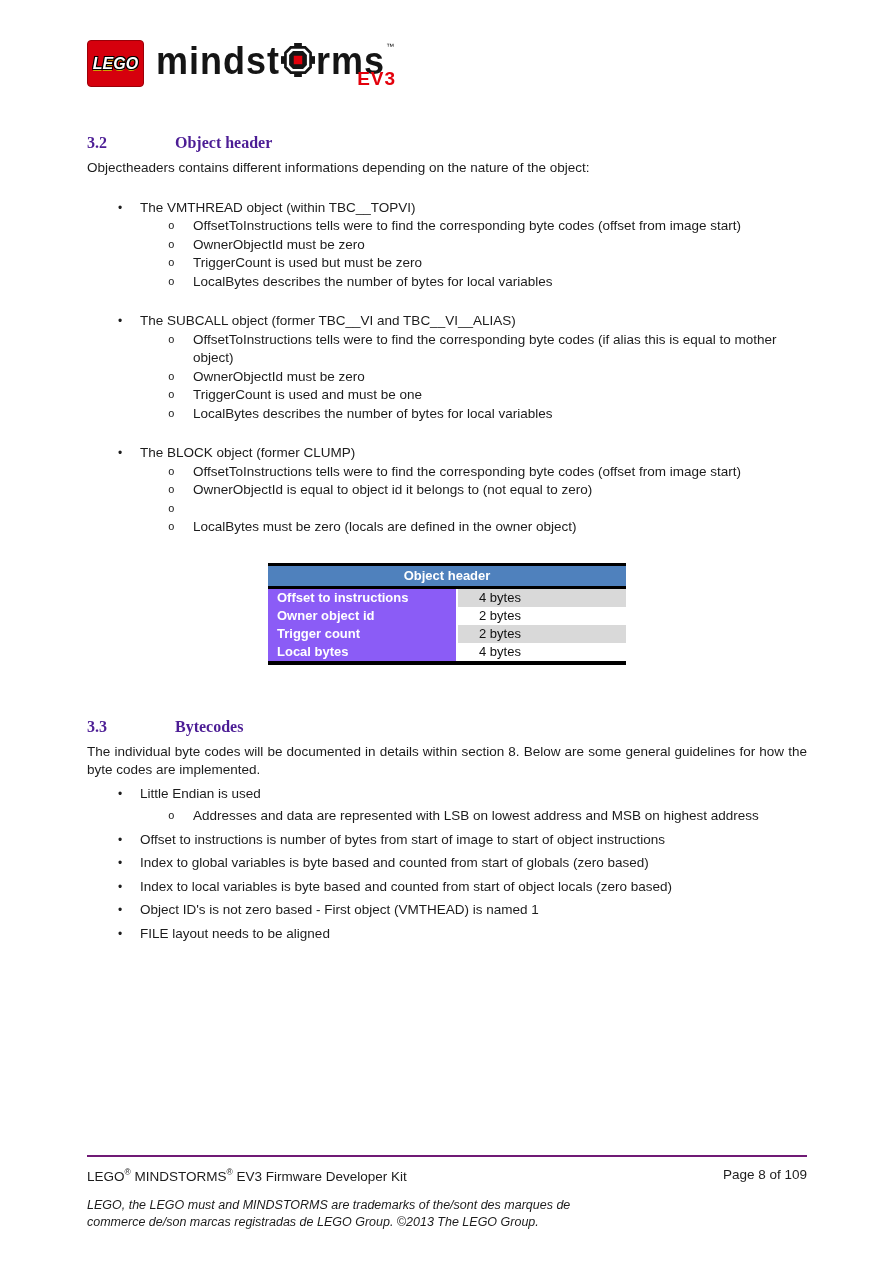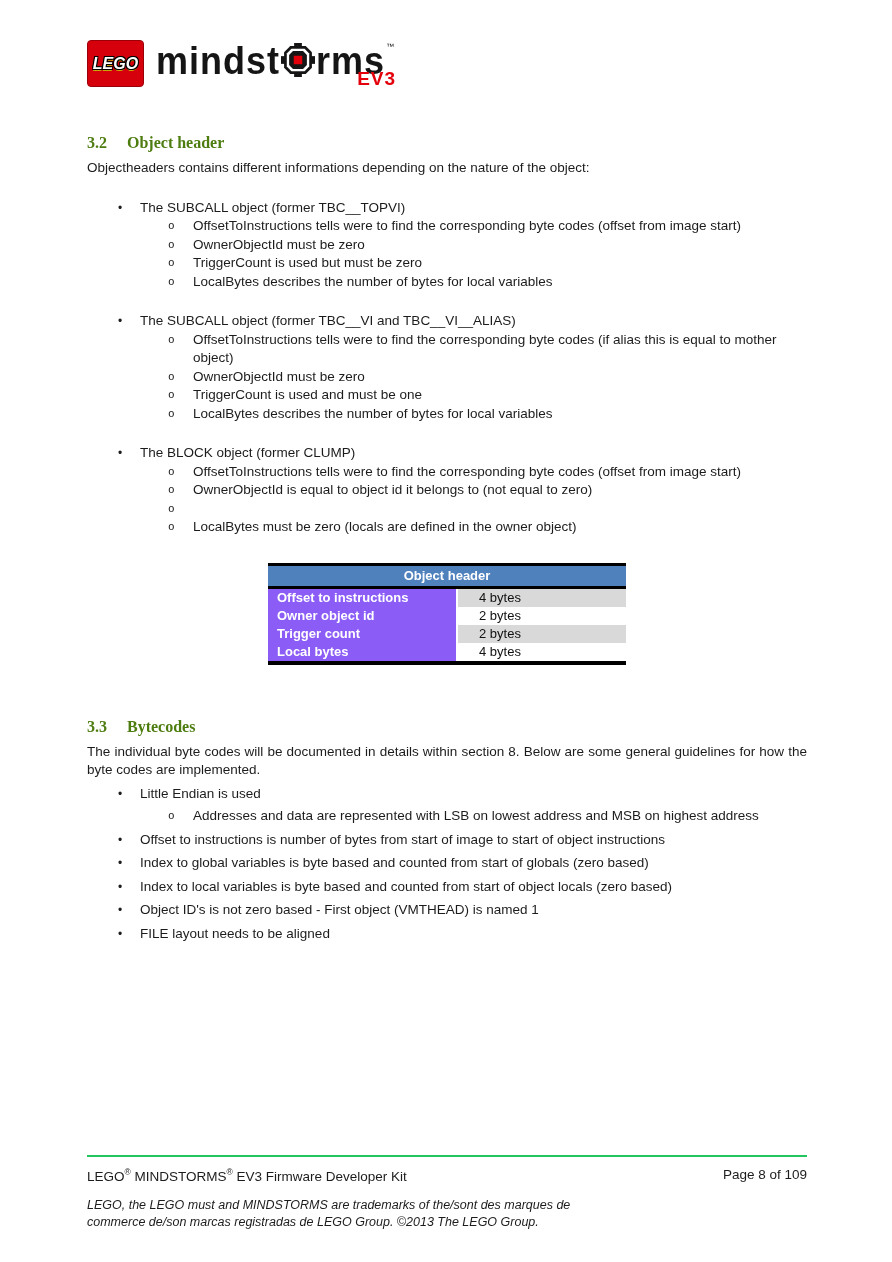--- a/index.html
+++ b/index.html
@@ -29,22 +29,22 @@
   }
   .gear { margin:0 1px; display:block; }
   .tm { font-size:8px; color:#151515; align-self:flex-start; margin-left:1px; }
   .ev3 {
     position:absolute; right:-2px; bottom:-12px;
     color:#e3000b; font-weight:bold; font-size:19px; letter-spacing:1px;
   }
 
   
   .sec {
-    font-family:"Liberation Serif", serif; color:#4d7c0f;
-    font-size:16px; font-weight:bold; display:flex; margin-bottom:7px;
+    font-family:"Liberation Serif", serif; color:#4c1d95;
+    font-size:16px; font-weight:bold; display:flex; margin-bottom:7px;gap:48px;
   }
   .sec-num { width:40px; flex:0 0 40px; }
   .body-text { font-size:13.5px; line-height:18.5px; }
   .just { text-align:justify; }
 
   .li { display:flex; font-size:13.5px; line-height:18.5px; }
   .l1 { padding-left:31px; }
   .l1 .mk { width:22px; flex:0 0 22px; font-size:12px; }
   .l2 { padding-left:81px; }
   .l2 .mk { width:25px; flex:0 0 25px; font-family:"DejaVu Sans Mono", monospace; font-size:11px; }
@@ -64,21 +64,21 @@
   .t-row { display:flex; height:18px; line-height:18px; }
   .t-label {
     width:188px; flex:0 0 188px; background:#8b5cf6; color:#fff;
     font-weight:bold; padding-left:9px;
   }
   .t-value { flex:1; padding-left:21px; border-left:2px solid #fff; color:#111; }
   .t-value.odd { background:#d9d9d9; }
   .t-value.even { background:#ffffff; }
 
   
-  .footer { position:absolute; left:87px; right:85px; top:1155px; border-top:2px solid #22c55e; }
+  .footer { position:absolute; left:87px; right:85px; top:1155px; border-top:2px solid #701a75; }
   .footer-row { display:flex; justify-content:space-between; margin-top:10px; font-size:13.5px; }
   .reg { font-size:8.5px; vertical-align:super; }
   .legal {
     margin-top:13px; font-size:12.5px; line-height:17px; font-style:italic; color:#1c1c1c;
   }
 </style>
 </head>
 <body>
 
 <div class="page">
@@ -105,21 +105,21 @@
 
   <h2 class="sec">
     <span class="sec-num">3.2</span>
     <span>Object header</span>
   </h2>
   <p class="body-text">Objectheaders contains different informations depending on the nature of the object:</p>
 
   <div class="group">
     <div class="li l1">
       <span class="mk">•</span>
-      <span class="tx">The SUBCALL object (former TBC__TOPVI)</span>
+      <span class="tx">The VMTHREAD object (within TBC__TOPVI)</span>
     </div>
     <div class="li l2">
       <span class="mk">o</span>
       <span class="tx">OffsetToInstructions tells were to find the corresponding byte codes (offset from image start)</span>
     </div>
     <div class="li l2">
       <span class="mk">o</span>
       <span class="tx">OwnerObjectId must be zero</span>
     </div>
     <div class="li l2">

